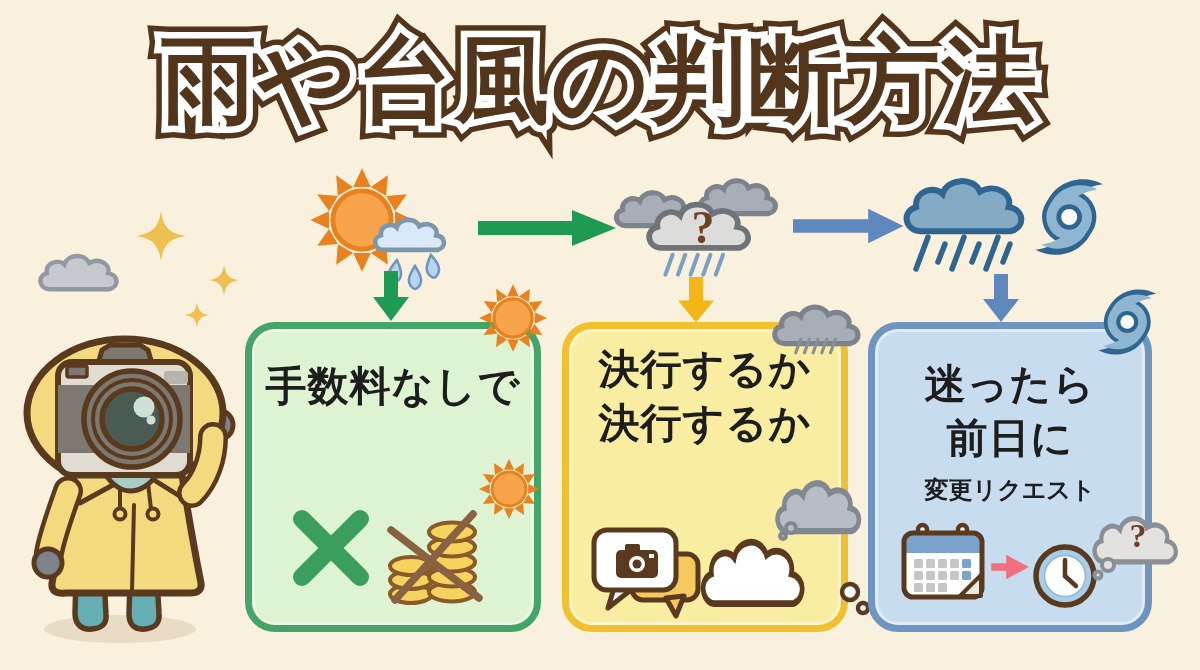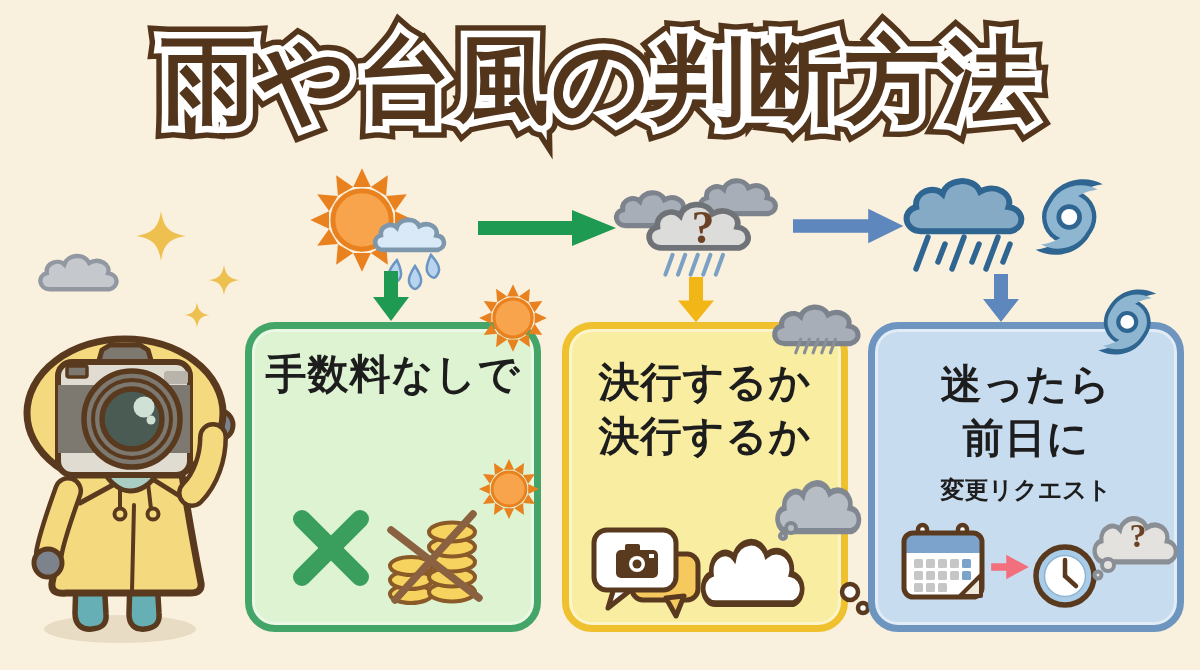--- a/index.html
+++ b/index.html
@@ -133,21 +133,21 @@
     <use href="#arrow-down-p" fill="#1f9a53"></use>
   </svg>
   <svg class="ico" style="left:676px;top:277px;width:40px;height:47px" viewBox="0 0 40 52" preserveAspectRatio="none">
     <use href="#arrow-down-p" fill="#f3b617"></use>
   </svg>
   <svg class="ico" style="left:981px;top:274px;width:40px;height:50px" viewBox="0 0 40 52" preserveAspectRatio="none">
     <use href="#arrow-down-p" fill="#5d87bd"></use>
   </svg>
 
   <div class="box" style="left:245px;width:296px;background:#ddf3d2;border-color:#44a568">
-    <div class="box-text" style="margin-top:18px">
+    <div class="box-text" style="margin-top:30px">
       <div class="bt-line">手数料なしで</div>
     </div>
   </div>
   <svg class="ico" style="left:288px;top:505px;width:86px;height:86px" viewBox="0 0 86 86">
     <g stroke="#3a9e5c" stroke-width="18" stroke-linecap="round">
       <line x1="14" y1="14" x2="72" y2="72"></line>
         <line x1="72" y1="14" x2="14" y2="72"></line>
     </g>
   </svg>
   <svg class="ico" style="left:383px;top:496px;width:104px;height:108px" viewBox="0 0 104 108">
@@ -167,21 +167,21 @@
     </g>
   </svg>
   <svg class="ico" style="left:477px;top:282px;width:72px;height:72px" viewBox="0 0 72 72">
     <use href="#sun-g" transform="scale(0.72)"></use>
   </svg>
   <svg class="ico" style="left:477px;top:457px;width:64px;height:64px" viewBox="0 0 64 64">
     <use href="#sun-g" transform="scale(0.64)"></use>
   </svg>
 
   <div class="box" style="left:562px;width:286px;background:#f9eda1;border-color:#f0c12e">
-    <div class="box-text" style="margin-top:26px">
+    <div class="box-text" style="margin-top:13px">
       <div class="bt-line">決行するか</div>
       <div class="bt-line">決行するか</div>
     </div>
   </div>
   <svg class="ico" style="left:592px;top:528px;width:115px;height:95px" viewBox="0 0 115 95">
     <rect x="40" y="26" width="66" height="46" rx="11" fill="#f6c95f" stroke="#5a3a1e" stroke-width="5"></rect>
     <path d="M74 70 L84 88 L92 68 Z" fill="#f6c95f" stroke="#5a3a1e" stroke-width="5" stroke-linejoin="round"></path>
     <path d="M22 60 L16 80 L40 61 Z" fill="#ffffff" stroke="#5a3a1e" stroke-width="5" stroke-linejoin="round"></path>
     <rect x="2" y="2" width="82" height="60" rx="13" fill="#ffffff" stroke="#5a3a1e" stroke-width="5"></rect>
     <g>
@@ -200,21 +200,21 @@
   <svg class="ico" style="left:770px;top:292px;width:95px;height:68px" viewBox="0 0 95 68">
     <use href="#cloud-p" transform="translate(2 2) scale(0.8)" fill="#a7aeb8" stroke="#7d838d" stroke-width="6.5"></use>
     <use href="#slashes5" transform="translate(22 46) scale(0.62)" stroke="#8a8f96" stroke-width="5"></use>
   </svg>
   <svg class="ico" style="left:775px;top:466px;width:85px;height:75px" viewBox="0 0 85 75">
     <use href="#cloud-p" transform="scale(0.78 1.05)" fill="#b7bdc5" stroke="#828892" stroke-width="6"></use>
     <circle cx="16" cy="62" r="5" fill="#b7bdc5" stroke="#828892" stroke-width="4"></circle>
     <circle cx="8" cy="70" r="3" fill="#b7bdc5" stroke="#828892" stroke-width="4"></circle>
   </svg>
 
-  <div class="box" style="left:868px;width:316px;background:#c8dcef;border-color:#6d95c0">
+  <div class="box" style="left:868px;width:284px;background:#c8dcef;border-color:#6d95c0">
     <div class="box-text" style="margin-top:28px">
       <div class="bt-line">迷ったら</div>
       <div class="bt-line">前日に</div>
       <div class="bt-line bt-sm">変更リクエスト</div>
     </div>
   </div>
   <svg class="ico" style="left:898px;top:521px;width:92px;height:86px" viewBox="0 0 92 86">
     <rect x="20" y="4" width="9" height="16" rx="4.5" fill="#ffffff" stroke="#5a3a1e" stroke-width="4.5"></rect>
     <rect x="60" y="4" width="9" height="16" rx="4.5" fill="#ffffff" stroke="#5a3a1e" stroke-width="4.5"></rect>
     <rect x="6" y="12" width="78" height="64" rx="9" fill="#ffffff"></rect>

